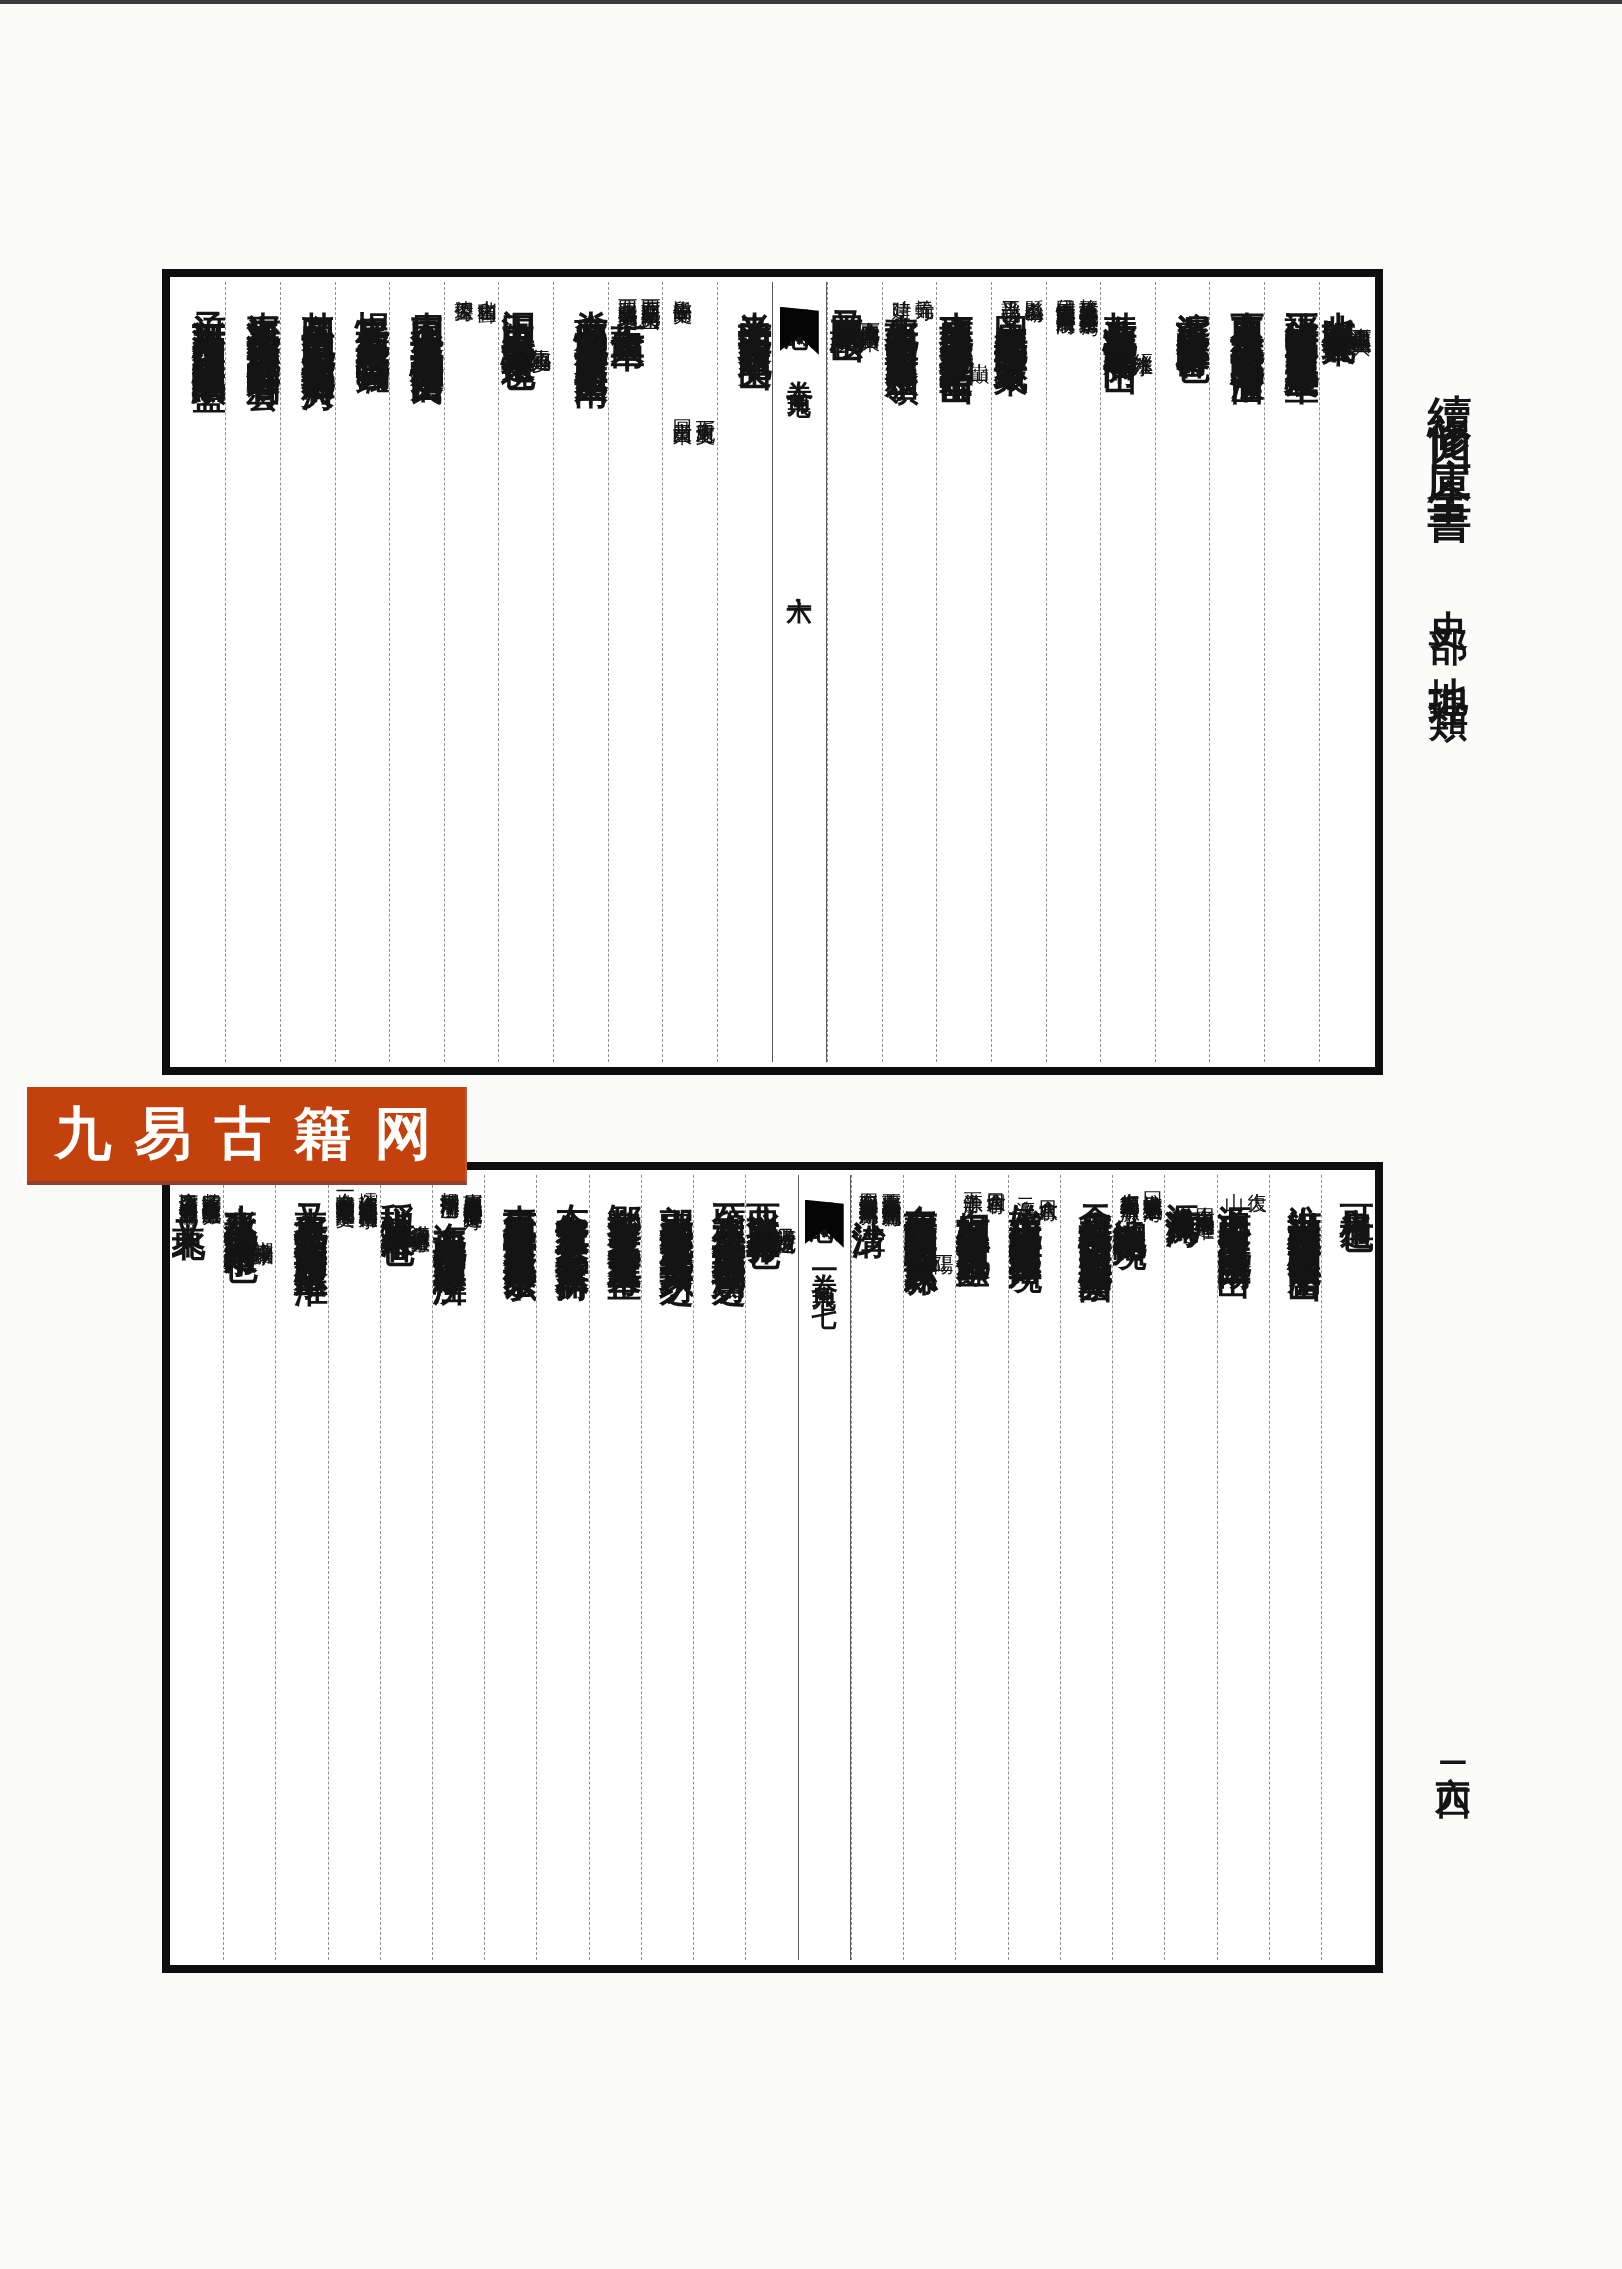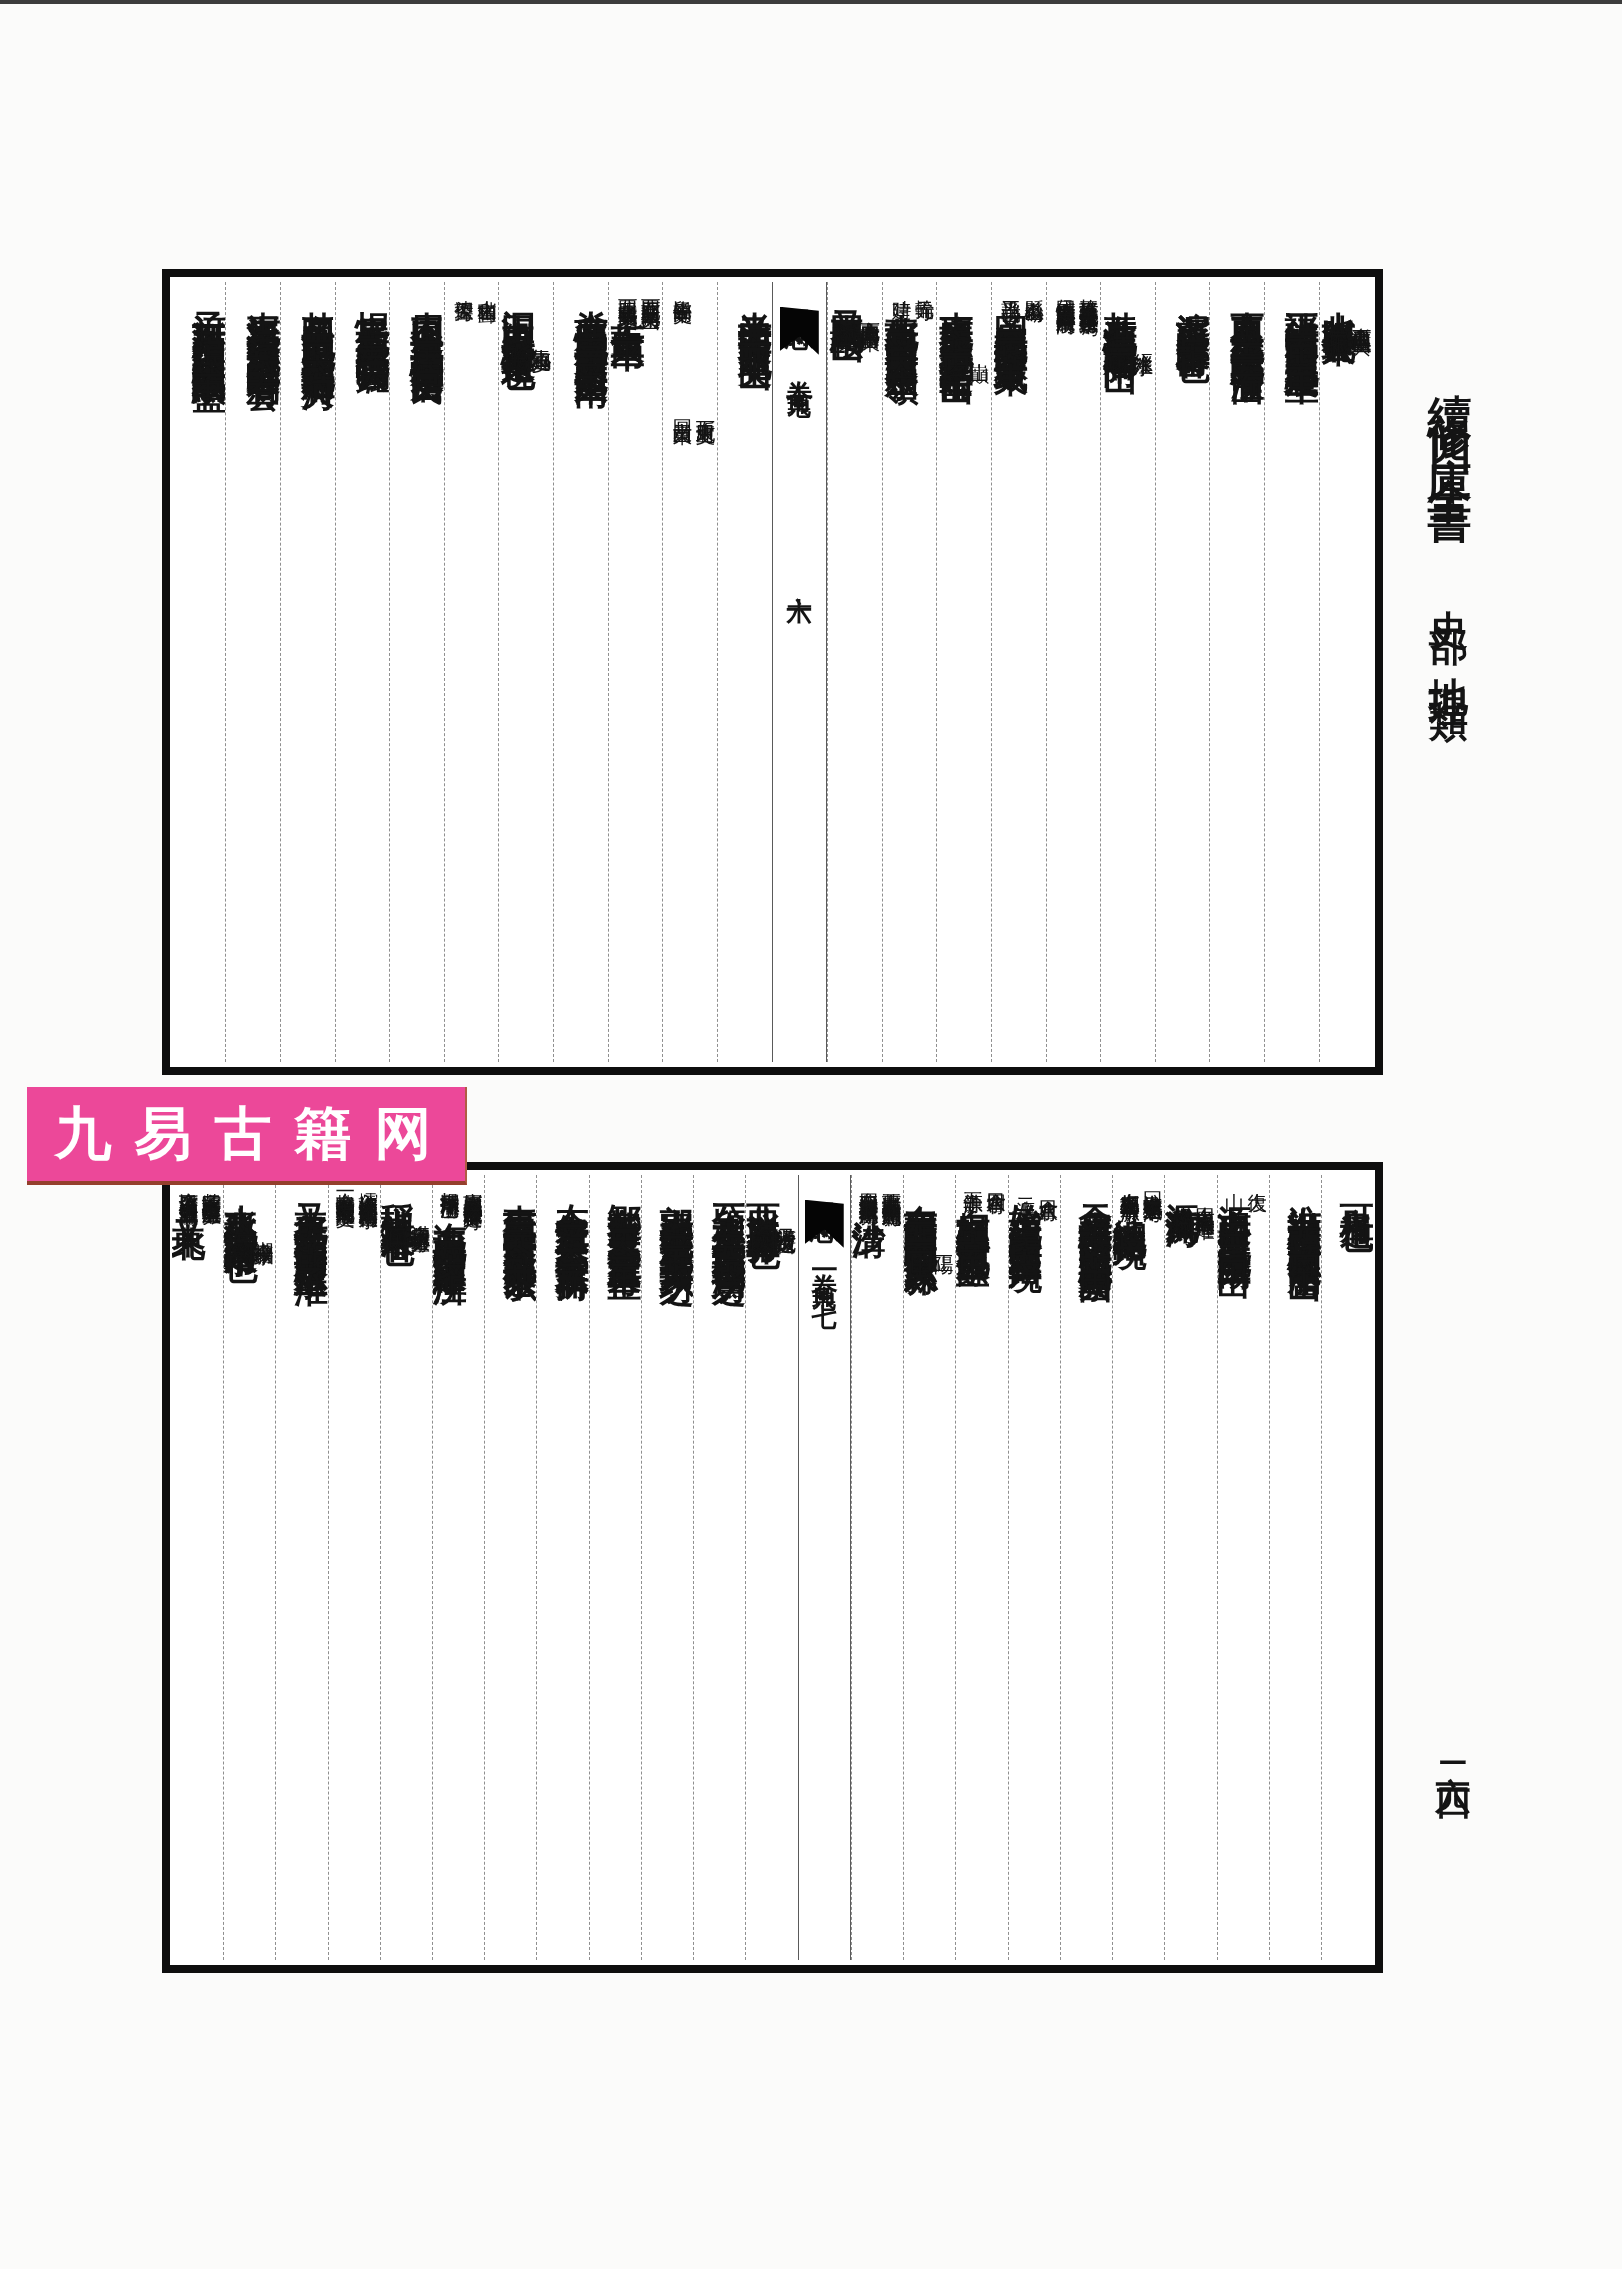--- a/index.html
+++ b/index.html
@@ -57,21 +57,21 @@
   .mc{writing-mode:vertical-rl;text-orientation:upright;display:block;margin:0 auto;}
   .mc-series{font-size:44px;letter-spacing:21px;font-weight:600;}
   .mc-sec{font-size:39px;letter-spacing:14px;font-weight:600;margin-top:94px;}
   .mc-cat{font-size:39px;letter-spacing:12.4px;font-weight:600;margin-top:39px;}
   .folio{position:absolute;left:1428px;top:1736px;writing-mode:vertical-rl;text-orientation:upright;
     font-size:35px;letter-spacing:12.4px;font-weight:600;}
 
   
   .watermark{
     position:absolute;left:26.6px;top:1087px;width:438px;height:94px;
-    background:#ec4899;z-index:5;
+    background:#c2410c;z-index:5;
     border-bottom:4.4px solid #943f2c;border-right:2.7px solid #b05c44;
     display:flex;align-items:center;justify-content:center;
   }
   .watermark span{
     font-family:"Liberation Sans","DejaVu Sans",sans-serif;
     color:#ffffff;font-size:57px;font-weight:700;letter-spacing:23px;
     white-space:nowrap;padding-left:17.7px;
   }
 </style>
 </head>

